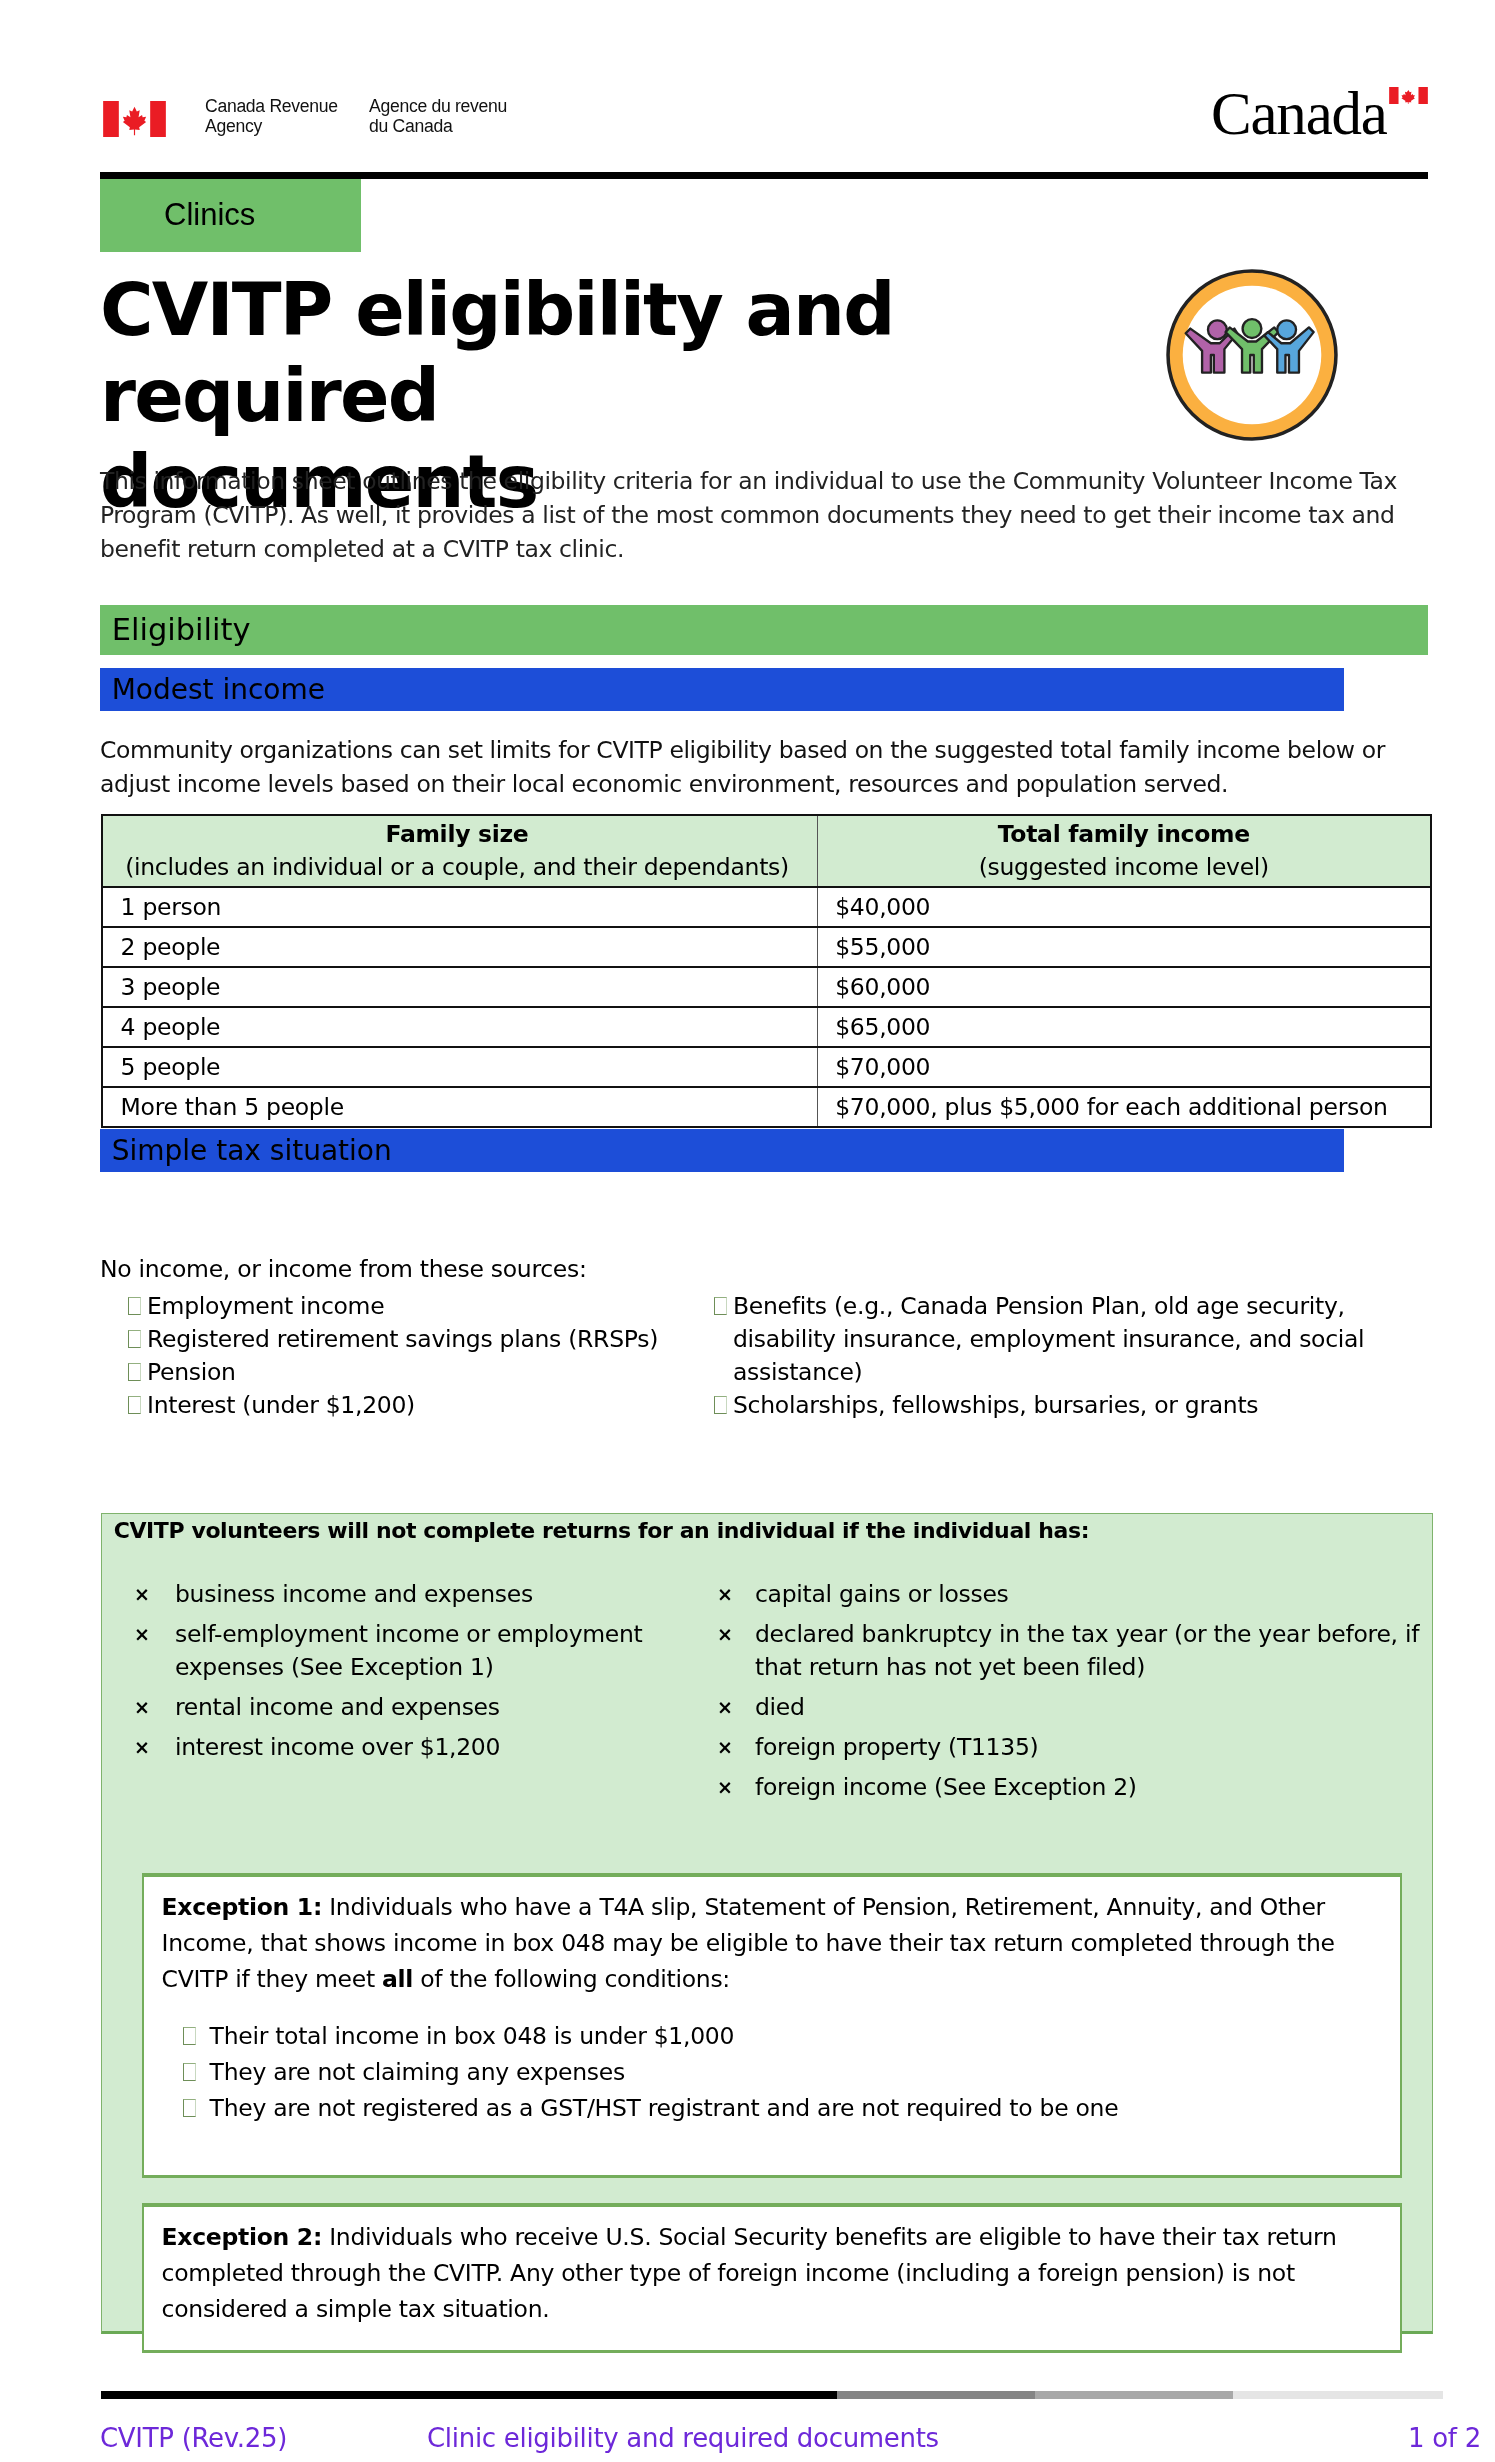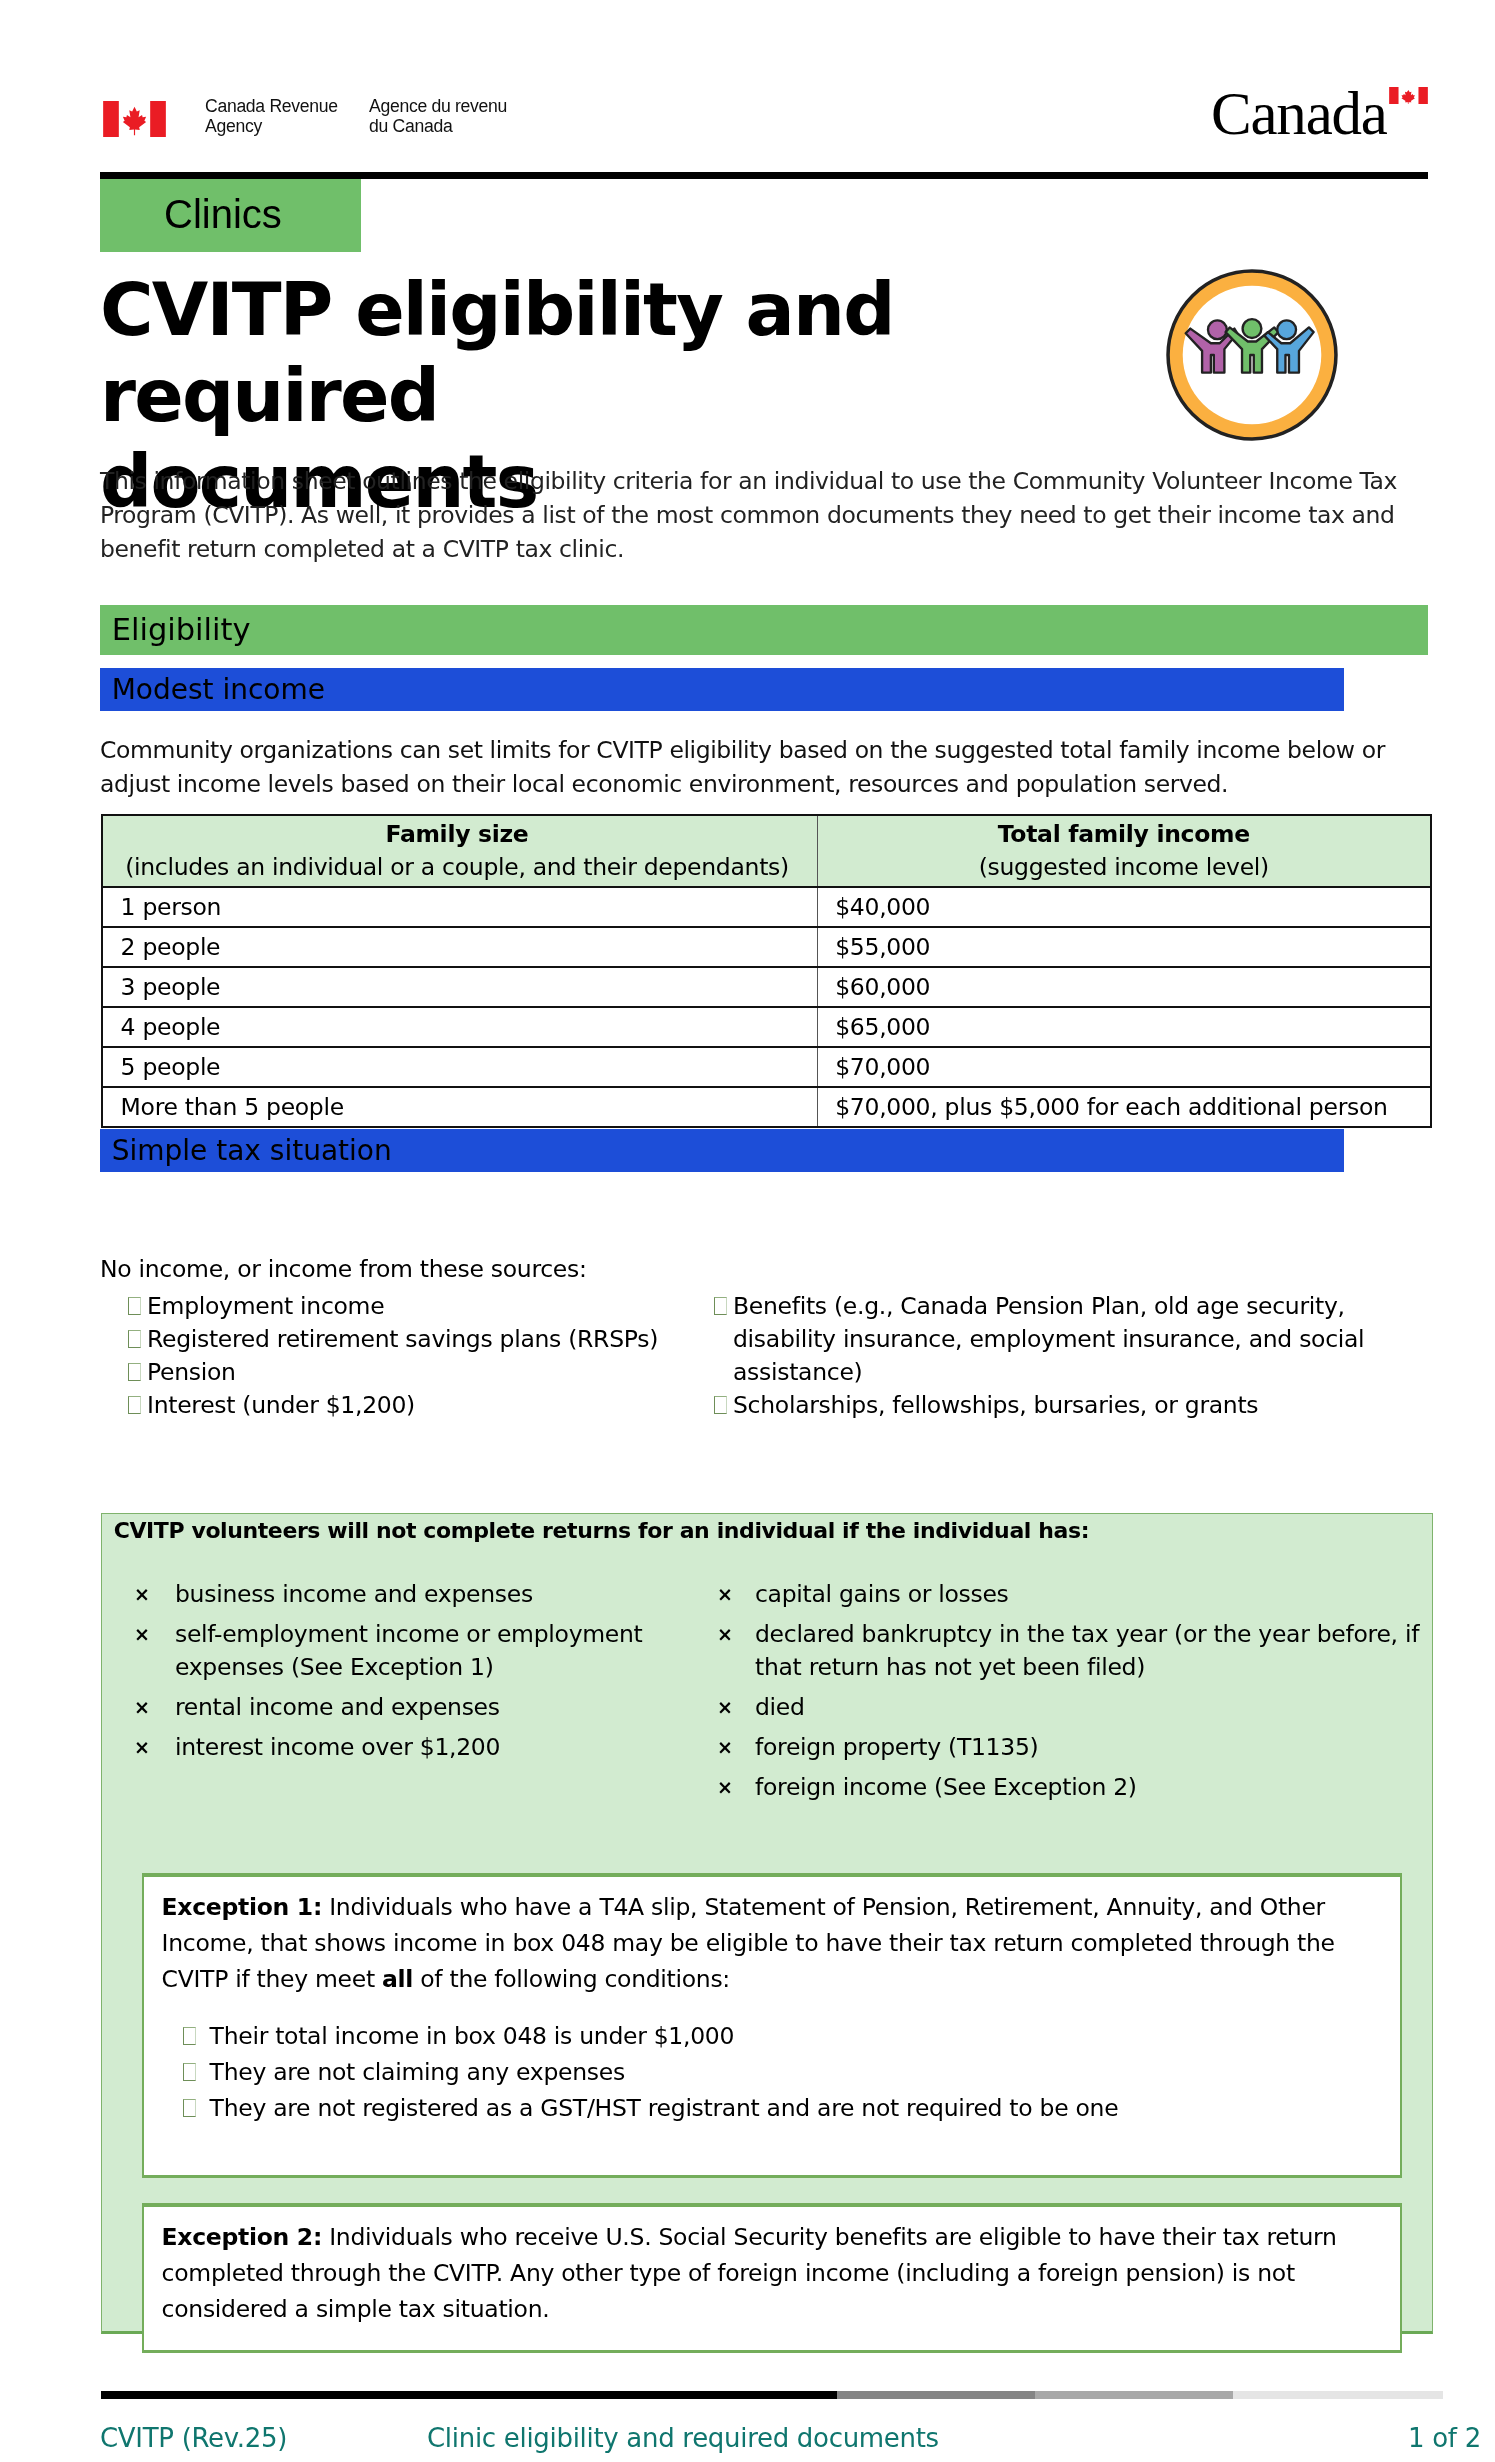--- a/index.html
+++ b/index.html
@@ -8,21 +8,21 @@
   .abs { position:absolute; }
   
   #gov-logo { left:103px; top:96px; width:410px; height:53px; }
   .flag { position:absolute; left:0; top:4.7px; width:63px; height:36px; }
   .dept { position:absolute; top:0; font-family:"Liberation Sans", sans-serif; font-size:17.6px; line-height:20px; color:#111; letter-spacing:-0.3px;margin-left:14px; }
   #wordmark { left:1211px; top:82px; width:223px; height:64px; }
   #wordmark .word { font-family:"Liberation Serif", serif; font-size:61px; line-height:64px; letter-spacing:-1.2px; color:#000; }
   #wordmark .wflag { position:absolute; right:5.9px; top:4.7px; width:39px; height:17.6px; }
   #top-rule { left:100px; top:172px; width:1328px; height:7px; background:#000; }
   #clinics-tab { left:100px; top:179px; width:261px; height:73px; background:#70bf6a; }
-  #clinics-tab span { position:absolute; left:64px; top:10.6px; font-size:40px; line-height:49px; font-family:"Liberation Sans", sans-serif; }
+  #clinics-tab span { position:absolute; left:64px; top:10.6px; font-size:31px; line-height:49px; font-family:"Liberation Sans", sans-serif; }
   #page-title { left:100px; top:267px; width:1055px; font-weight:bold; font-size:73px; line-height:86px; font-family:"DejaVu Sans", sans-serif; letter-spacing:-1.8px; }
   #people-icon { left:1161px; top:264px; width:182px; height:182px; }
   #intro { left:100px; top:464px; width:1337px; font-size:23.5px; line-height:34px; color:#222; font-family:"DejaVu Sans", sans-serif; letter-spacing:-0.4px; }
   .bar-dark { left:100px; width:1328px; background:#70bf6a; }
   .bar-light { left:100px; width:1244px; background:#1d4ed8; }
   .bar-text { position:absolute; left:11.7px; font-family:"DejaVu Sans", sans-serif; }
   #sec-elig { top:605px; height:50px; }
   #sec-elig .bar-text { top:8.2px; font-size:30.5px; line-height:34px; }
   #sec-modest { top:668px; height:43px; }
   #sec-simple { top:1129px; height:43px; }
@@ -59,21 +59,21 @@
   #exc1 { top:359px; height:305px; }
   #exc2 { top:689px; height:150px; }
   .exc-text { position:absolute; left:17.6px; top:11.7px; width:1208px; font-size:23.5px; line-height:36px; letter-spacing:-0.3px; }
   .exc-text b { font-weight:bold; }
   #exc1-list { position:absolute; left:17.6px; top:141px; width:1173px; font-size:23.5px; line-height:36px; letter-spacing:-0.3px; }
   #exc1-list .chk-item { padding-left:48px; }
   #exc1-list .chk-box { left:21px; top:9.4px; }
   
   #footer-bar { left:101px; top:2391px; width:1343px; height:8.2px; }
   #footer-bar div { position:absolute; top:0; height:8.2px; }
-  .foot { top:2421px; font-size:26px; line-height:35px; color:#0f766e; letter-spacing:-0.3px; }
+  .foot { top:2421px; font-size:26px; line-height:35px; color:#6d28d9; letter-spacing:-0.3px; }
 </style>
 </head>
 <body>
 
 <div id="gov-logo" class="abs">
   <svg class="flag" viewBox="0 0 108 62">
     <rect x="0" y="0" width="27" height="62" fill="#ea1c24"></rect>
     <rect x="81" y="0" width="27" height="62" fill="#ea1c24"></rect>
     <path d="M54 10 l4 8 5 -2 -2 12 6 -4 1 4 6 -1 -3 7 3 2 -12 9 1 5 -8 -1 0 10 -2 0 0 -10 -8 1 1 -5 -12 -9 3 -2 -3 -7 6 1 1 -4 6 4 -2 -12 5 2z" fill="#ea1c24"></path>
   </svg>

